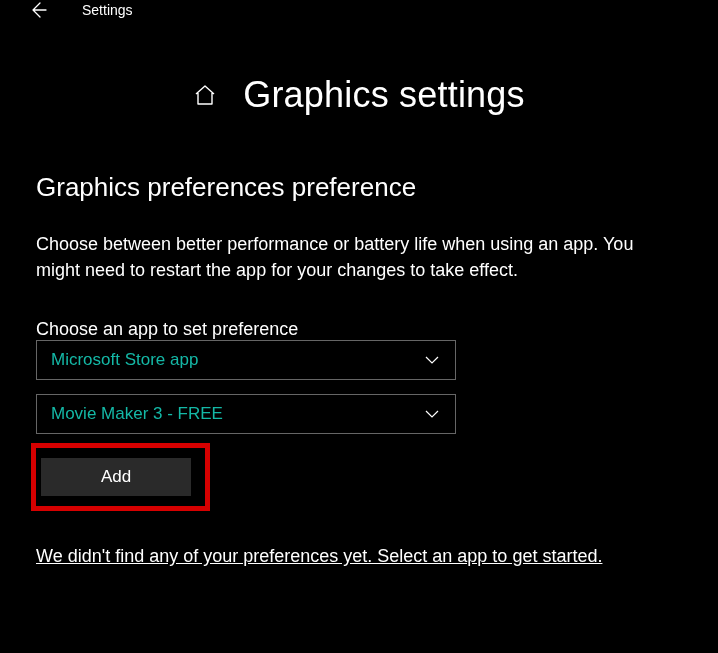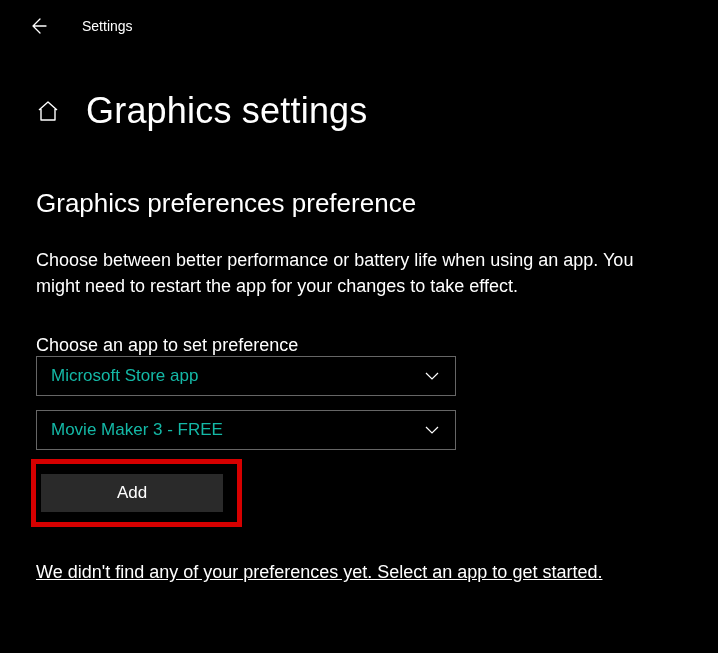--- a/index.html
+++ b/index.html
@@ -7,37 +7,38 @@
       background: #000;
       color: #fff;
       font-family: "Segoe UI", -apple-system, sans-serif;
       width: 718px;
       height: 653px;
       overflow: hidden;
     }
     .titlebar {
       display: flex;
       align-items: center;
-      padding: 16px 20px 8px 28px;
+      padding: 0 20px 8px 28px;
       gap: 34px;
     }
     .back-arrow {
       width: 20px; height: 20px;
       display: flex; align-items: center; justify-content: center;
       cursor: pointer;
     }
     .titlebar-label {
       font-size: 14px;
       font-weight: 400;
     }
     .page-header {
       display: flex;
       align-items: center;
       gap: 26px;
       padding: 46px 36px 20px 36px;
+      justify-content: center;
     }
     .home-icon {
       width: 24px; height: 24px;
       display: flex; align-items: center; justify-content: center;
     }
     .page-title {
       font-size: 36px;
       font-weight: 400;
       letter-spacing: 0.2px;
     }
@@ -77,21 +78,21 @@
       display: inline-block;
       border: 5px solid #d60000;
       padding: 10px 14px 10px 0;
       margin-left: -5px;
       margin-top: -5px;
     }
     .add-btn {
       background: #2a2a2a;
       color: #fff;
       border: none;
-      width: 182px;
+      width: 150px;
       height: 38px;
       font-size: 17px;
       text-align: center;
       cursor: pointer;
       margin-left: 5px;
     }
     .footer-note {
       font-size: 18px;
       margin-top: 35px;
       text-decoration: underline;

